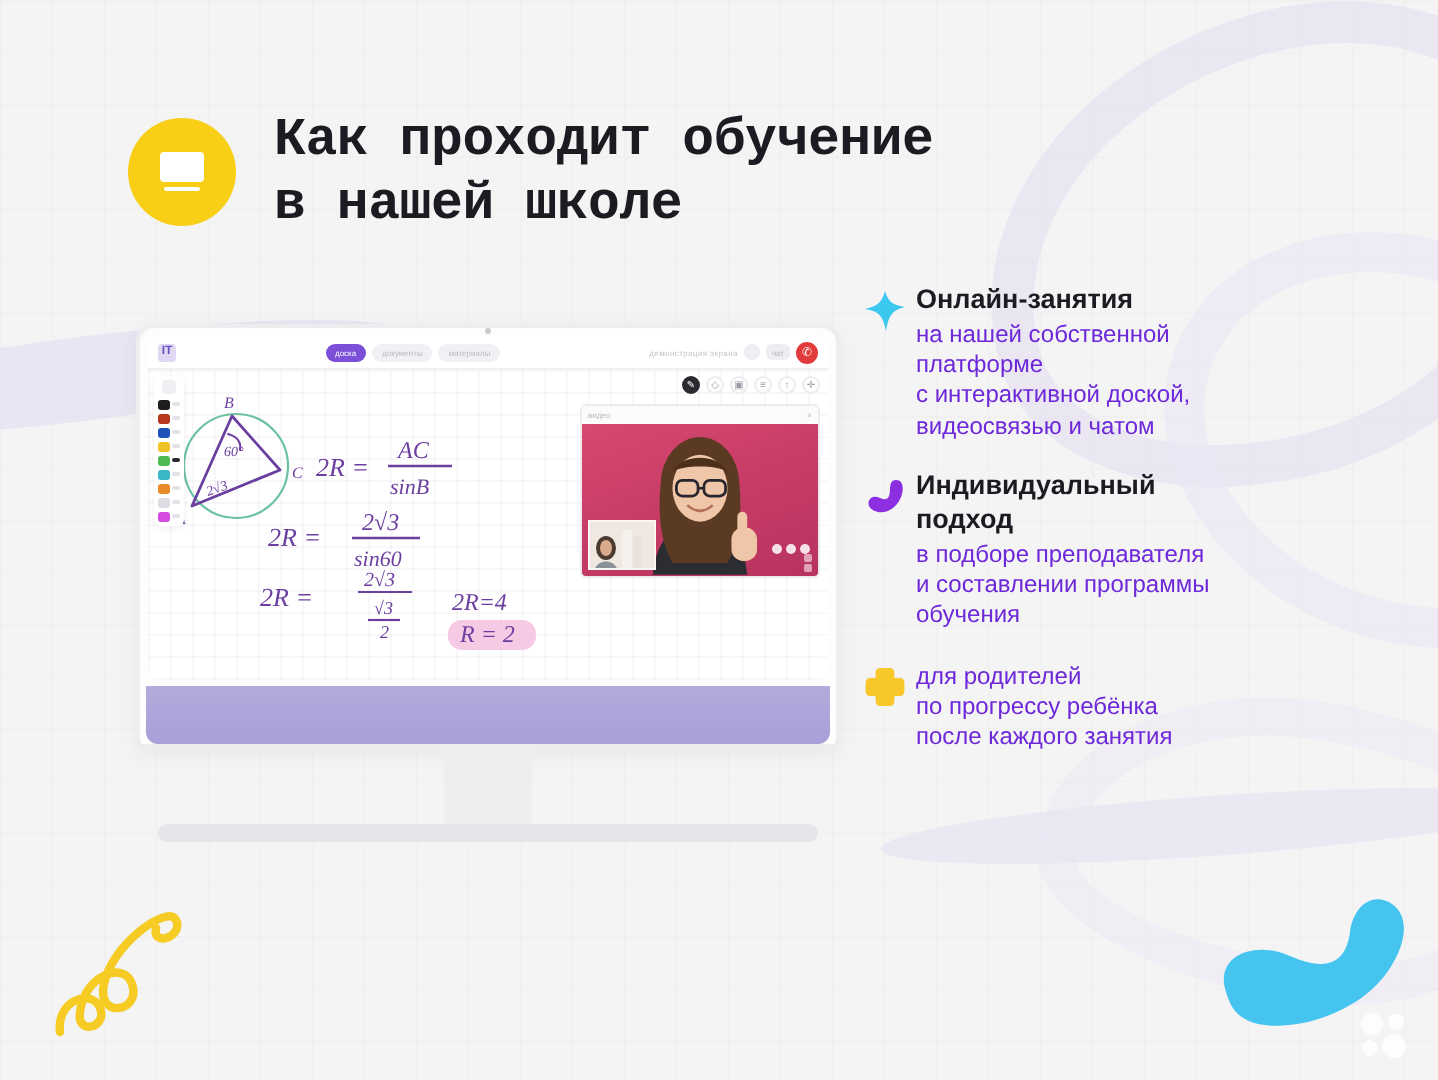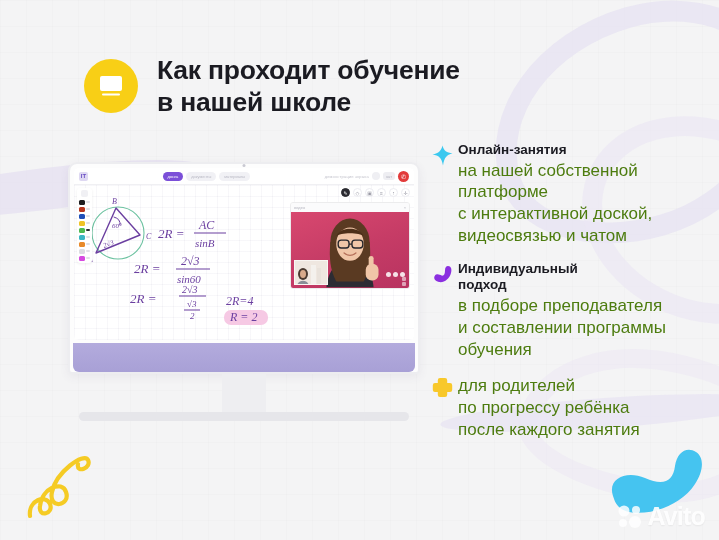--- a/index.html
+++ b/index.html
@@ -67,22 +67,22 @@
     background-size:26px 26px;
   }
 
   
   .squiggle { position:absolute; left:26px; bottom:20px; }
   
   .boomerang { position:absolute; right:6px; bottom:18px; }
 
   
   .header {
-    position:absolute; left:84px; top:55px;
-    display:flex; align-items:flex-start; gap:19px;
+    position:absolute; left:64px; top:55px;
+    display:flex; align-items:flex-start; gap:19px;font-family:Liberation Mono, monospace;
   }
   .badge-circle {
     width:54px; height:54px; border-radius:50%;
     background:#f8cf16;
     display:flex; align-items:center; justify-content:center;
     flex:none;
     margin-top:4px;
   }
   .title {
     font-size:26.5px;
@@ -271,21 +271,21 @@
   
   .features { position:absolute; left:432px; top:142px; width:268px; }
   .feature { display:flex; gap:4px; margin-bottom:14px; }
   .f-icon { width:22px; flex:none; padding-top:3px; }
   .f-text { }
   .f-title {
     font-size:13.5px; font-weight:bold; color:#1b1b22;
     line-height:1.24; white-space:pre-line;
   }
   .f-body {
-    font-size:17px; color:#4d7c0f; line-height:1.28;
+    font-size:12px; color:#6d28d9; line-height:1.28;
     white-space:pre-line; margin-top:1px;
   }
 
   
   .watermark {
     position:absolute; right:14px; bottom:9px;
     display:flex; align-items:center; gap:4px;
     opacity:.9;
   }
   .wm-text {
@@ -549,14 +549,13 @@
 
 </div>
 
 <div class="watermark">
   <svg width="26" height="26" viewBox="0 0 26 26">
     <circle cx="7" cy="7" r="5.5" fill="#ffffff" opacity=".92"></circle>
     <circle cx="19" cy="6" r="4" fill="#ffffff" opacity=".92"></circle>
     <circle cx="6" cy="19" r="4" fill="#ffffff" opacity=".92"></circle>
     <circle cx="18" cy="18" r="6" fill="#ffffff" opacity=".92"></circle>
   </svg>
-  <span class="wm-text">Avito</span>
 </div>
 
 </body></html>

